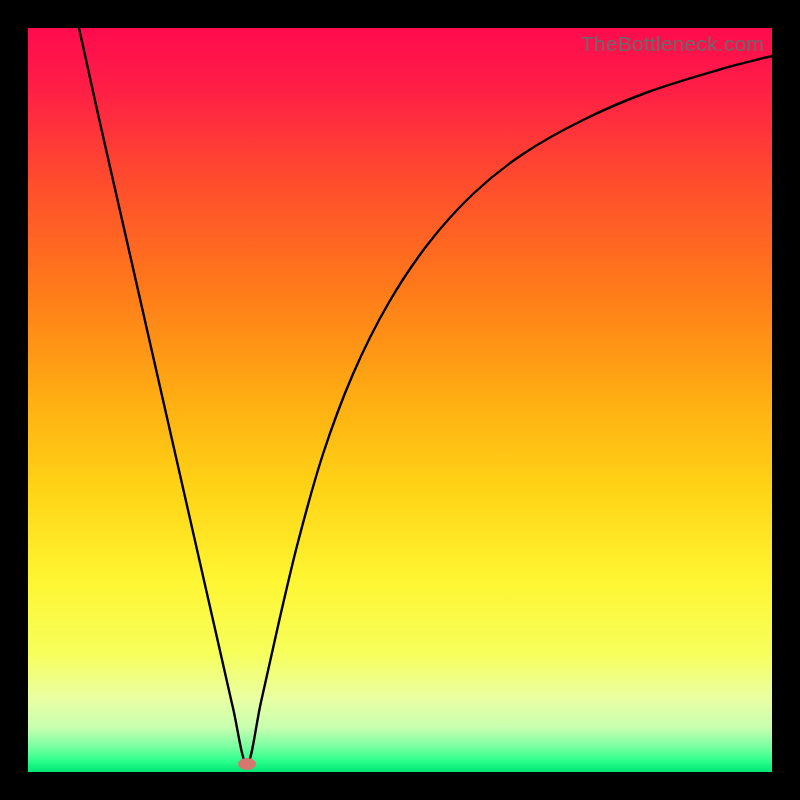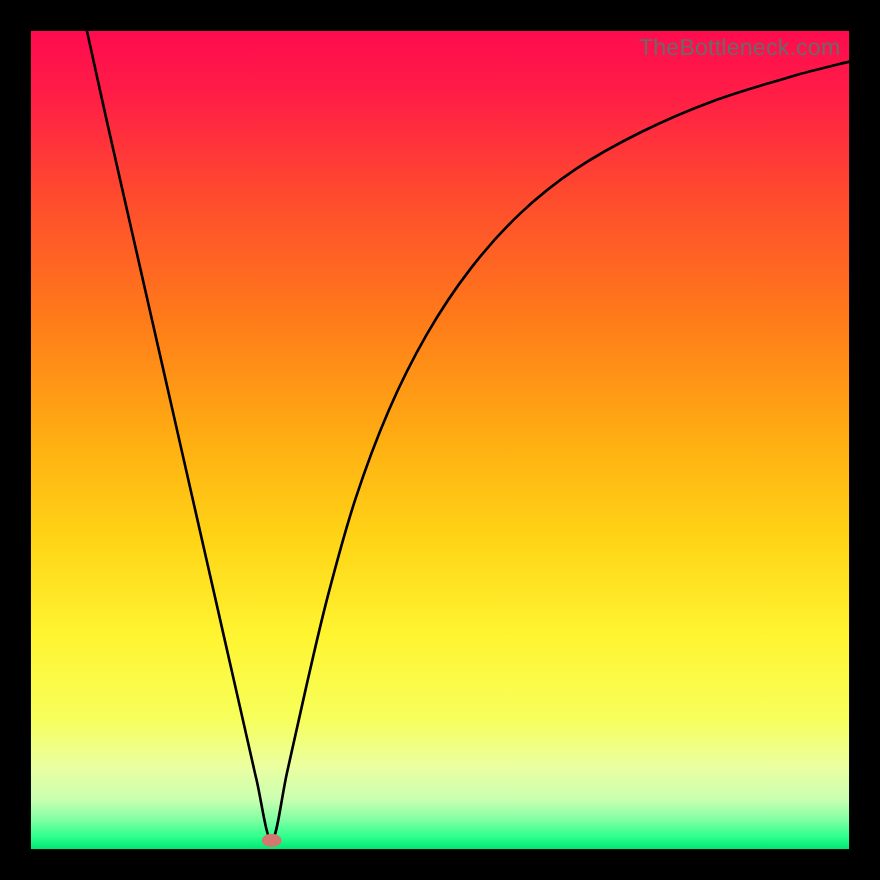--- a/index.html
+++ b/index.html
@@ -10,21 +10,21 @@
     background: #000;
     overflow: hidden;
     font-family: Arial, Helvetica, sans-serif;
   }
   .frame {
     position: absolute;
     left: 28px;
     top: 28px;
     width: 744px;
     height: 744px;
-    background: #0f172a;
+    background: #fef9c3;
   }
   .plot {
     position: absolute;
     left: 0;
     top: 0;
     width: 744px;
     height: 744px;
   }
   .watermark {
     position: absolute;

